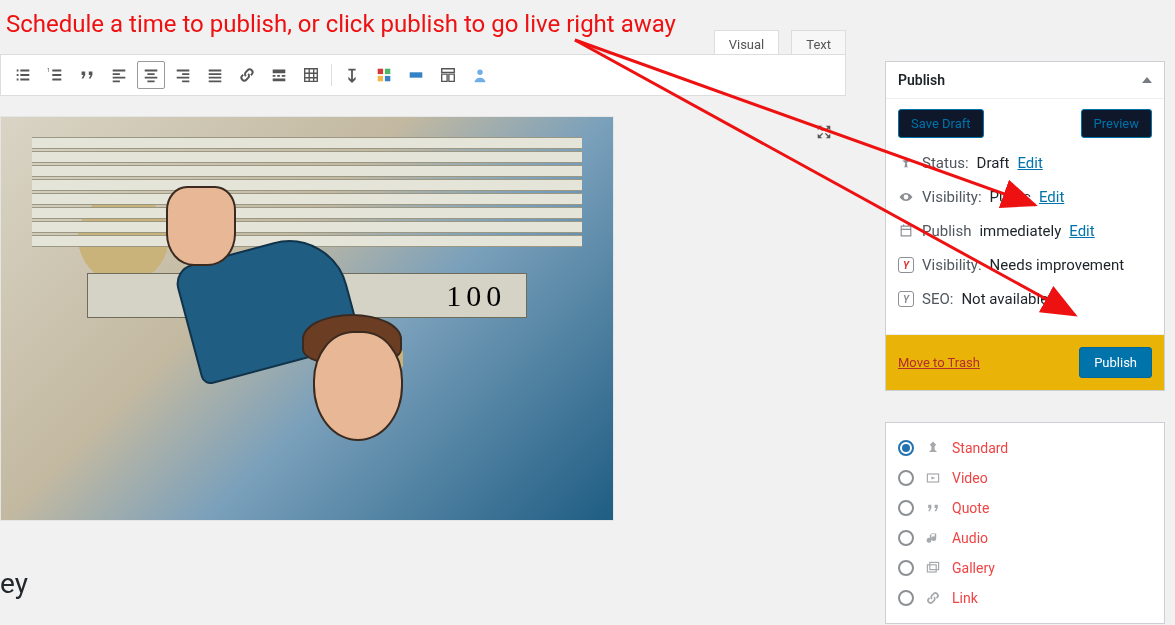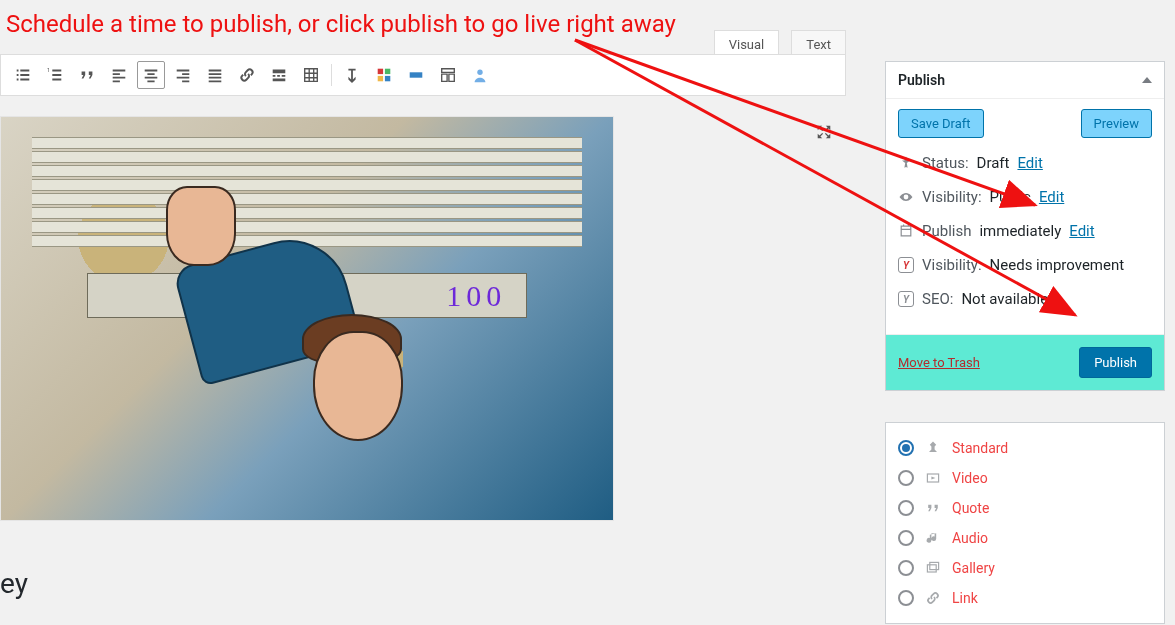--- a/index.html
+++ b/index.html
@@ -74,21 +74,21 @@
   width: 100%; height: 100%;
   background:
     radial-gradient(circle at 20% 30%, #c9b37a 0 8%, transparent 8%),
     radial-gradient(circle at 60% 60%, #c9b37a 0 8%, transparent 8%),
     linear-gradient(135deg, #d9d4c5 0%, #c3b9a1 40%, #7aa0bb 60%, #1f5d83 100%);
   position: relative;
 }
 .stack { position:absolute; left:5%; top:5%; width:90%; height:45%; }
 .stack .bill { position:absolute; left:0; width:100%; height:12px; background:#e5e4d8; border-top:1px solid #9a9784; border-bottom:1px solid #9a9784; }
 .stack .bill.b1{top:0} .stack .bill.b2{top:14px} .stack .bill.b3{top:28px} .stack .bill.b4{top:42px} .stack .bill.b5{top:56px} .stack .bill.b6{top:70px} .stack .bill.b7{top:84px} .stack .bill.b8{top:98px}
-.hundred { position:absolute; bottom:0; left:10%; width:80%; height:45px; background:#d5d3c6; border:1px solid #6e6b5a; display:flex; align-items:center; justify-content:flex-end; padding-right:20px; font-family:serif; font-size:30px; color:#6d28d9; letter-spacing:5px;}
+.hundred { position:absolute; bottom:0; left:10%; width:80%; height:45px; background:#d5d3c6; border:1px solid #6e6b5a; display:flex; align-items:center; justify-content:flex-end; padding-right:20px; font-family:serif; font-size:30px; color:#000000; letter-spacing:5px;}
 .man { position:absolute; left:30%; top:38%; width:60%; height:60%; }
 .man .head{position:absolute; left:35%; top:25%; width:90px; height:110px; background:#e8b795; border:2px solid #3a2a20; border-radius:45% 45% 50% 50%;}
 .man .hair{position:absolute; left:32%; top:18%; width:100px; height:50px; background:#6b3d22; border:2px solid #3a2a20; border-radius:50% 50% 30% 30%;}
 .man .arm{position:absolute; left:0; top:-10%; width:45%; height:50%; background:#1f5d83; border:2px solid #10334a; border-radius:20px 60px 10px 10px; transform:rotate(-15deg);}
 .man .hand{position:absolute; left:-5%; top:-35%; width:70px; height:80px; background:#e8b795; border:2px solid #3a2a20; border-radius:30% 30% 40% 40%;}
 .title-text {
   position: absolute;
   left: 0;
   bottom: 25px;
   font-size: 28px;
@@ -128,42 +128,42 @@
 .panel-body { padding: 10px 12px; }
 .panel-top-gap { height: 30px; }
 .btn {
   display: inline-block;
   padding: 6px 12px;
   font-size: 13px;
   border-radius: 3px;
   cursor: pointer;
   border: 1px solid;
 }
-.btn-outline { color: #0073aa; border-color: #0073aa; background: #7dd3fc; }
+.btn-outline { color: #0073aa; border-color: #0073aa; background: #0f172a; }
 .btn-primary { color: #fff; background: #0073aa; border-color: #006799; padding: 7px 14px; }
 .pub-row {
   display: flex;
   justify-content: space-between;
   align-items: center;
   margin-bottom: 12px;
 }
 .meta-row {
   display: flex;
   align-items: center;
   gap: 8px;
   margin: 16px 0;
   color: #50575e;
   font-size: 15px;
 }
 .meta-row .ic { width: 16px; height: 16px; flex-shrink:0; display:inline-flex; align-items:center; justify-content:center; }
 .meta-row .ic svg { width:16px; height:16px; fill:#8c8f94; }
 .meta-row b { font-weight:400; color:#1d2327; }
 .meta-row a { color:#0073aa; text-decoration: underline; cursor:pointer; }
 .panel-footer {
-  background:#5eead4;
+  background:#eab308;
   border-top:1px solid #eee;
   padding:12px;
   display:flex;
   justify-content:space-between;
   align-items:center;
 }
 .trash-link { color:#b32d2e; text-decoration: underline; cursor:pointer; font-size:13px;}
 .format-list { list-style:none; }
 .format-list li {
   display:flex;

